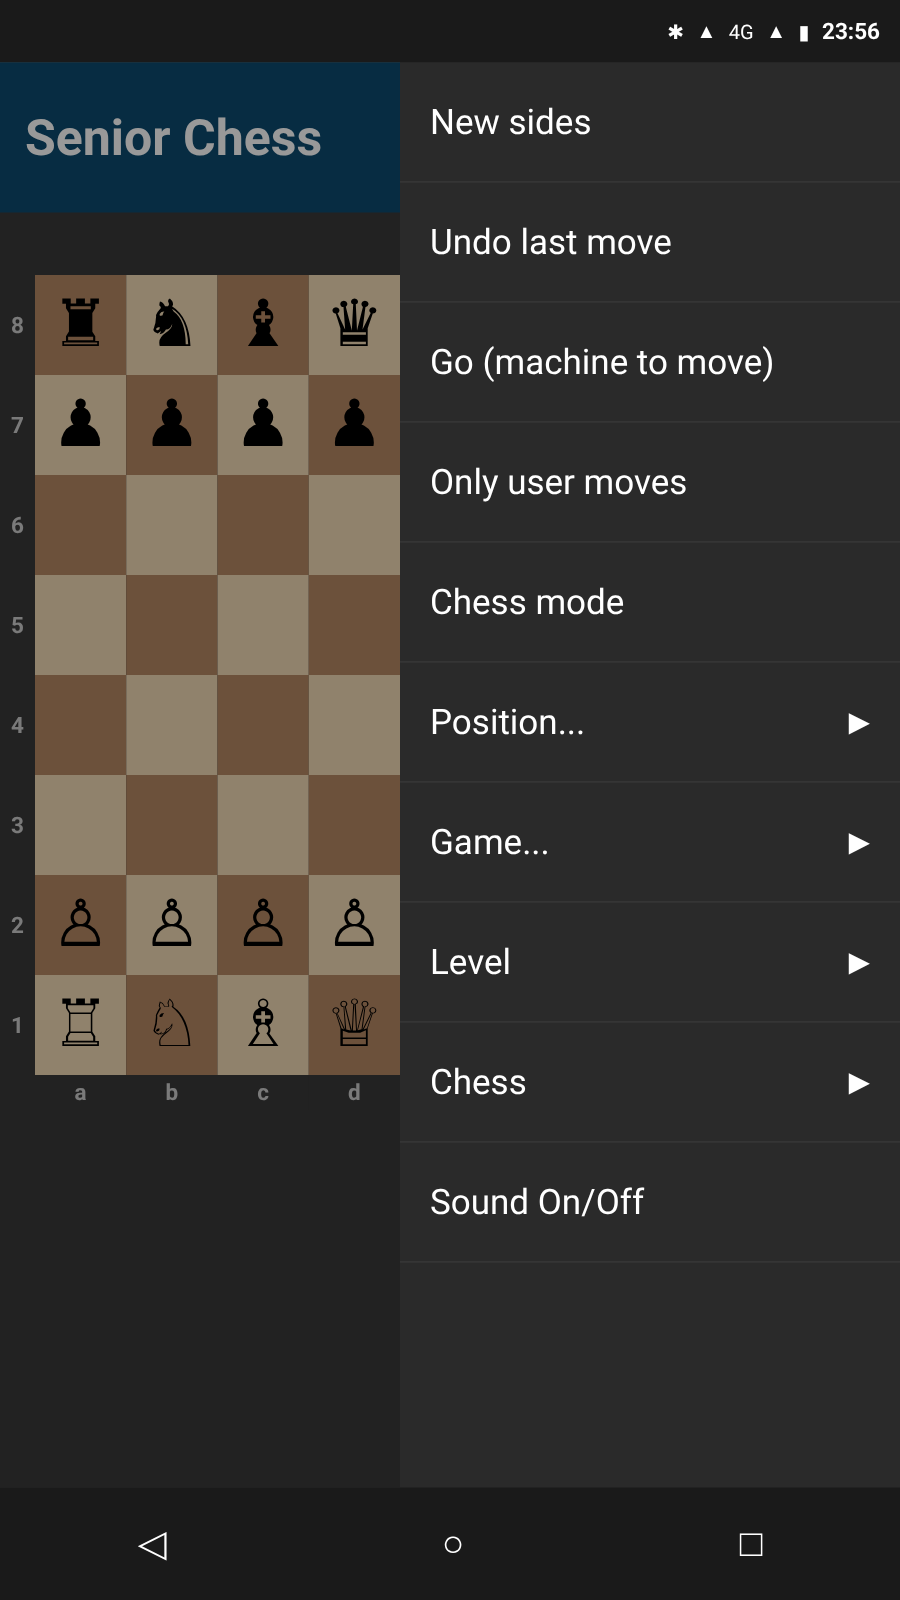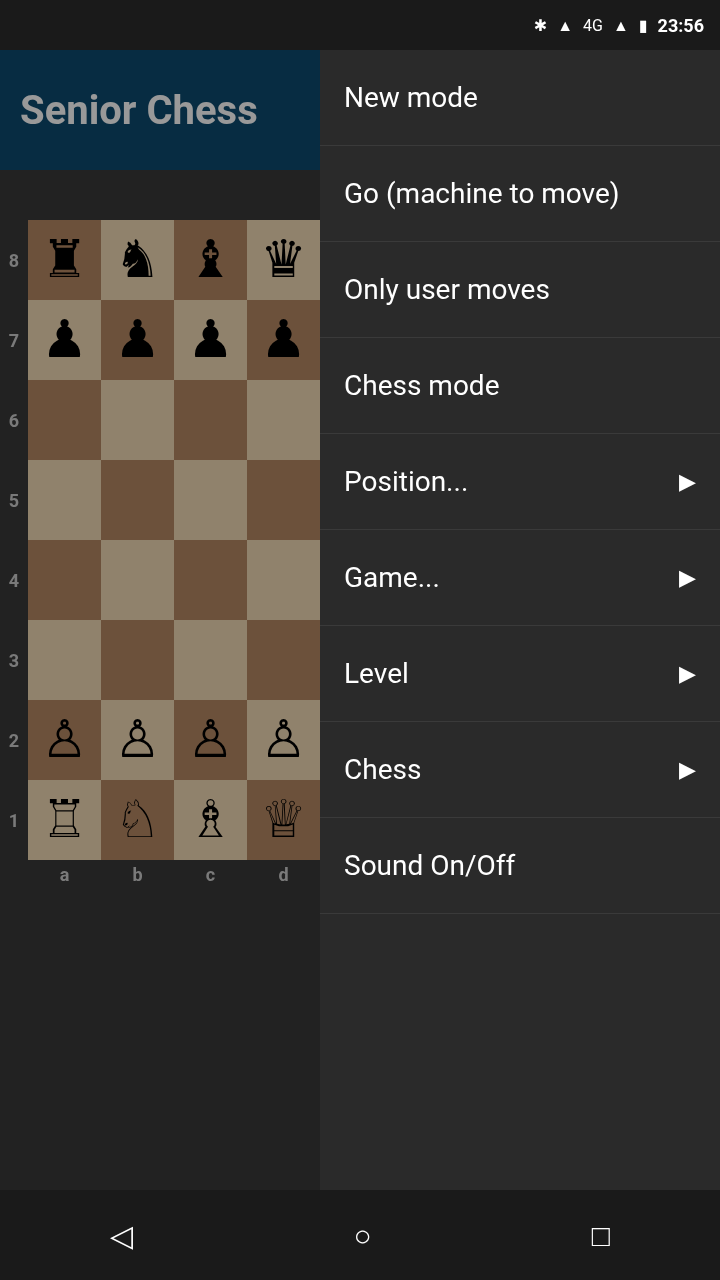--- a/index.html
+++ b/index.html
@@ -257,21 +257,24 @@
       <div class="col-label">c</div>
       <div class="col-label">d</div>
     </div>
   </div>
 </div>
 
 <div id="left-overlay"></div>
 
 <div id="menu-panel">
   <div class="menu-item">
-    <span class="menu-item-label">New mode</span>
+    <span class="menu-item-label">New sides</span>
+  </div>
+  <div class="menu-item">
+    <span class="menu-item-label">Undo last move</span>
   </div>
   <div class="menu-item">
     <span class="menu-item-label">Go (machine to move)</span>
   </div>
   <div class="menu-item">
     <span class="menu-item-label">Only user moves</span>
   </div>
   <div class="menu-item">
     <span class="menu-item-label">Chess mode</span>
   </div>

